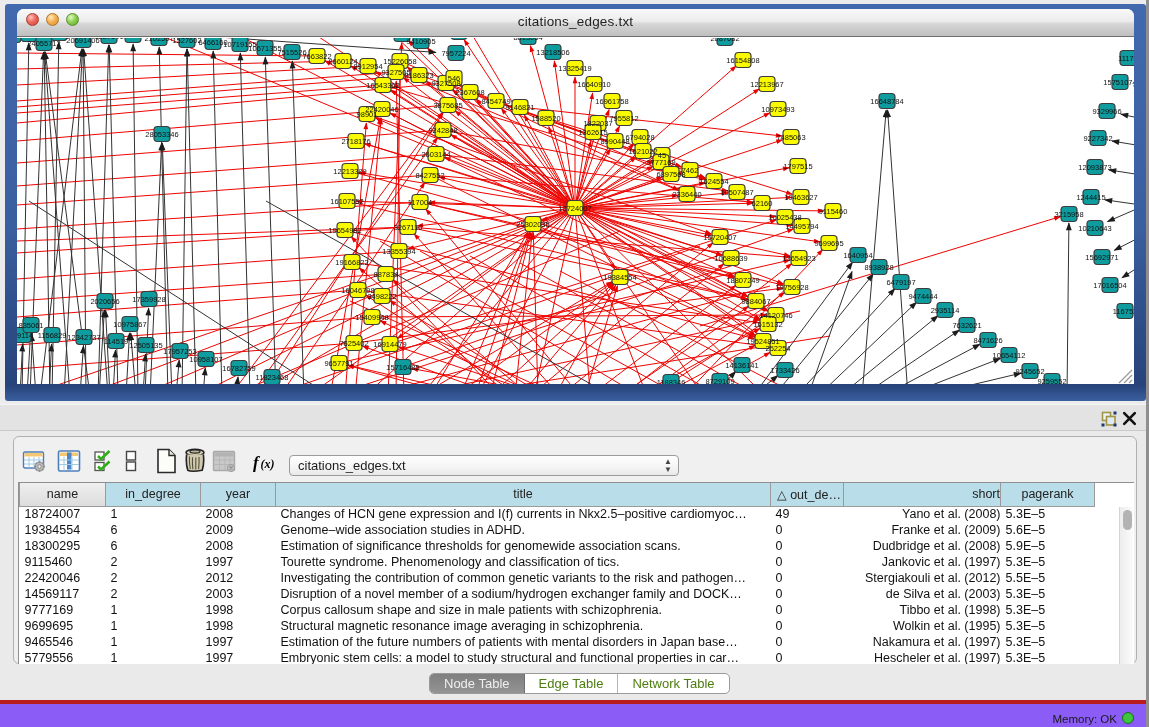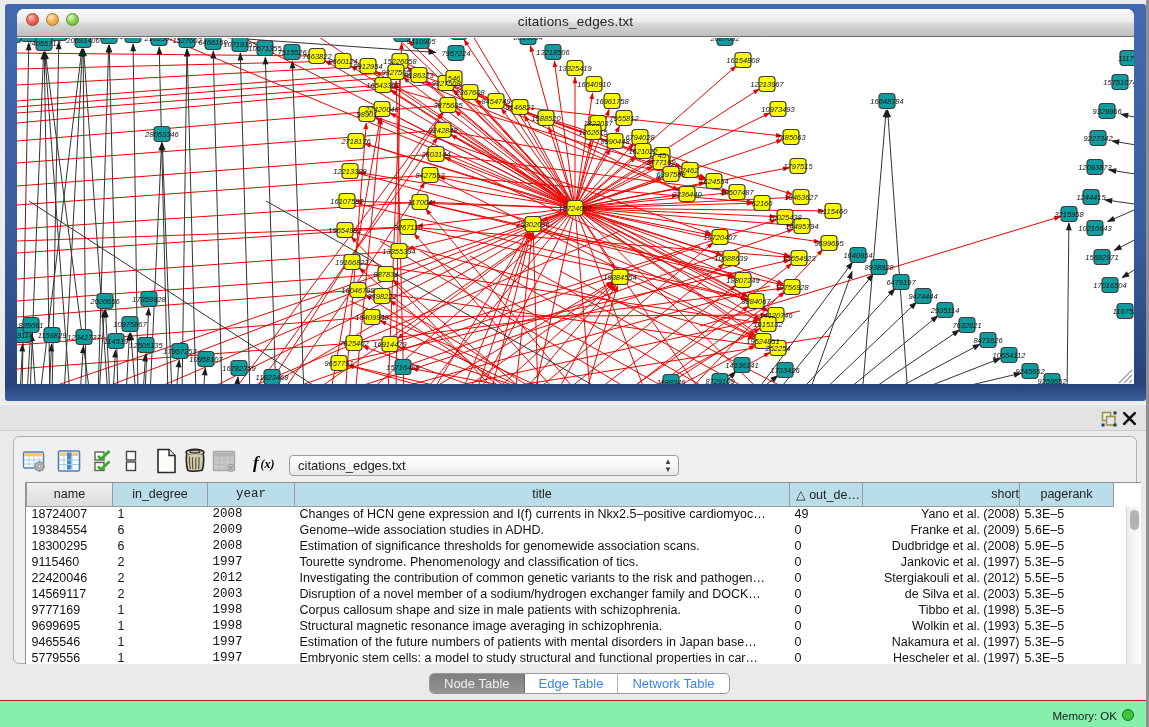--- a/index.html
+++ b/index.html
@@ -14,62 +14,62 @@
 #titlebar { position:absolute; left:0; top:0; width:1117px; height:28px;
   border-radius:7px 7px 0 0;
   background:linear-gradient(180deg,#f9f9f9 0%,#ececec 45%,#d6d6d6 55%,#bfbfbf 100%);
   border-bottom:1px solid #6f6f6f; }
 #titlebar .title { position:absolute; left:0; right:0; top:5px; text-align:center;
   font-size:13.5px; font-weight:500; color:#222; letter-spacing:0.2px; }
 .tl { position:absolute; top:4px; width:13px; height:13px; border-radius:50%; }
 .tl.r { left:9px;  background:radial-gradient(circle at 35% 30%, #ffb3ab 8%, #ee6a5f 45%, #d6473c 90%); border:1px solid #a53d32;}
 .tl.o { left:29px; background:radial-gradient(circle at 35% 30%, #ffe2ae 8%, #f5b152 45%, #dd9334 90%); border:1px solid #ad7427;}
 .tl.g { left:49px; background:radial-gradient(circle at 35% 30%, #d4f4b2 8%, #8ed153 45%, #62ab2c 90%); border:1px solid #5d8f31;}
-#canvas { position:absolute; left:0; top:29px; width:1117px; height:346px; overflow:hidden; background:#fff;font-style:italic; }
+#canvas { position:absolute; left:0; top:29px; width:1117px; height:346px; overflow:hidden; background:#fff; }
 #rightstrip { position:absolute; right:0; top:0; width:3px; height:727px; background:#8f8f8f; }
 
 
 #tp-head { position:absolute; left:0; top:404px; width:1146px; height:27px;
   background:#e3e3e3; border-top:1px solid #f5f5f5; border-bottom:1px solid #cacaca; }
 #tp-head .t { position:absolute; left:10px; top:6px; font-size:13px; color:#2e2e2e;margin-top:23px; }
 #tp-body { position:absolute; left:0; top:431px; width:1146px; height:269px; background:#eaeaea; }
 #roundbox { position:absolute; left:13px; top:5px; width:1124px; height:228px;
   background:#f0f0f0; border:1px solid #b0b0b0; border-radius:6px; }
 #toolbar { position:absolute; left:4px; top:4px; right:4px; height:40px; }
 #toolbar .ic { position:absolute; top:8px; }
 #dropdown { position:absolute; left:271px; top:14px; width:390px; height:21px;
   border:1px solid #9b9b9b; border-radius:4px;
   background:linear-gradient(180deg,#ffffff 0%,#f4f4f4 60%,#e9e9e9 100%);
   font-size:13px; color:#1c1c1c; line-height:19px; padding-left:8px; }
 #dropdown .uds { position:absolute; right:6px; top:2px; font-size:8px; color:#444; line-height:8px; text-align:center;}
 
-#tablewrap { position:absolute; left:11px; top:45px; width:1116px; height:182px; background:#fff;
+#tablewrap { position:absolute; left:4px; top:45px; width:1116px; height:182px; background:#fff;
   border:1px solid #8f8f8f; border-radius:0; overflow:hidden; border-right:none; border-bottom:none;}
 table { border-collapse:collapse; table-layout:fixed; width:1076px; font-size:12.5px; color:#111; }
 th { height:23px; font-weight:normal; font-size:12.5px; color:#222;
   background:#b9dde9; border:1px solid #9a9a9a; border-top:none; }
 th.c0 { background:linear-gradient(180deg,#efefef,#dcdcdc); }
 td { height:16px; padding:0 0 0 5px; white-space:nowrap; overflow:hidden; }
-.c0{width:86px;} .c1{width:95px;} .c2{width:87px;font-family:Liberation Mono, monospace;} .c3{width:495px;} .c4{width:73px;} .c5{width:157px;text-align:right;} .c6{width:94px;}
+.c0{width:86px;} .c1{width:95px;} .c2{width:75px;} .c3{width:495px;} .c4{width:73px;} .c5{width:157px;text-align:right;} .c6{width:94px;}
 td.c0{padding-left:5px;} td.c1{padding-left:5px;} td.c2{padding-left:5px;} td.c3{padding-left:5px;}
 td.c4{padding-left:5px;} td.c5{padding-left:7px;} td.c6{padding-left:5px;}
 #vsb { position:absolute; right:1px; top:24px; width:14px; height:158px;
   background:linear-gradient(90deg,#ededed,#fbfbfb); border-left:1px solid #d5d5d5; }
 #vsb .thumb { position:absolute; left:2.5px; top:3px; width:9px; height:20px; border-radius:5px; background:#b3b3b3; }
 
 
 #tabs { position:absolute; left:429px; top:242px;  height:21px; display:flex;
   border:1px solid #9a9a9a; border-radius:5px; overflow:hidden; background:#fff;text-align:right; }
-#tabs .seg { font-size:13px; color:#3b82f6; line-height:19px; padding:0 14px; border-right:1px solid #b5b5b5;}
+#tabs .seg { font-size:13px; color:#4d7c0f; line-height:19px; padding:0 14px; border-right:1px solid #b5b5b5;}
 #tabs .seg.sel { background:linear-gradient(180deg,#7f7f7f,#949494); color:#efefef; border-right:1px solid #6f6f6f;}
 #tabs .seg:last-child { border-right:none; }
 
 
-#status { position:absolute; left:0; top:700px; width:1146px; height:27px; background:#86efac;
-  border-top:1px solid #b91c1c; }
+#status { position:absolute; left:0; top:700px; width:1146px; height:27px; background:#8b5cf6;
+  border-top:4px solid #b91c1c; }
 #status .mem { position:absolute; right:29px; top:9px; font-size:11.5px; color:#1a1a1a; }
 #status .dot { position:absolute; right:12px; top:8px; width:12px; height:12px; border-radius:50%;
   background:#3dc53d; border:1.5px solid #1e6b1e; }
 </style></head>
 <body>
 <div id="app">
   <div id="netframe">
     <div id="macwin">
       <div id="titlebar">
         <span class="tl r"></span>
@@ -775,21 +775,21 @@
                 <td class="c4">0</td>
                 <td class="c5">Tibbo et al. (1998)</td>
                 <td class="c6">5.3E–5</td>
               </tr>
 <tr>
                 <td class="c0">9699695</td>
                 <td class="c1">1</td>
                 <td class="c2">1998</td>
                 <td class="c3">Structural magnetic resonance image averaging in schizophrenia.</td>
                 <td class="c4">0</td>
-                <td class="c5">Wolkin et al. (1993)</td>
+                <td class="c5">Wolkin et al. (1995)</td>
                 <td class="c6">5.3E–5</td>
               </tr>
 <tr>
                 <td class="c0">9465546</td>
                 <td class="c1">1</td>
                 <td class="c2">1997</td>
                 <td class="c3">Estimation of the future numbers of patients with mental disorders in Japan base…</td>
                 <td class="c4">0</td>
                 <td class="c5">Nakamura et al. (1997)</td>
                 <td class="c6">5.3E–5</td>

